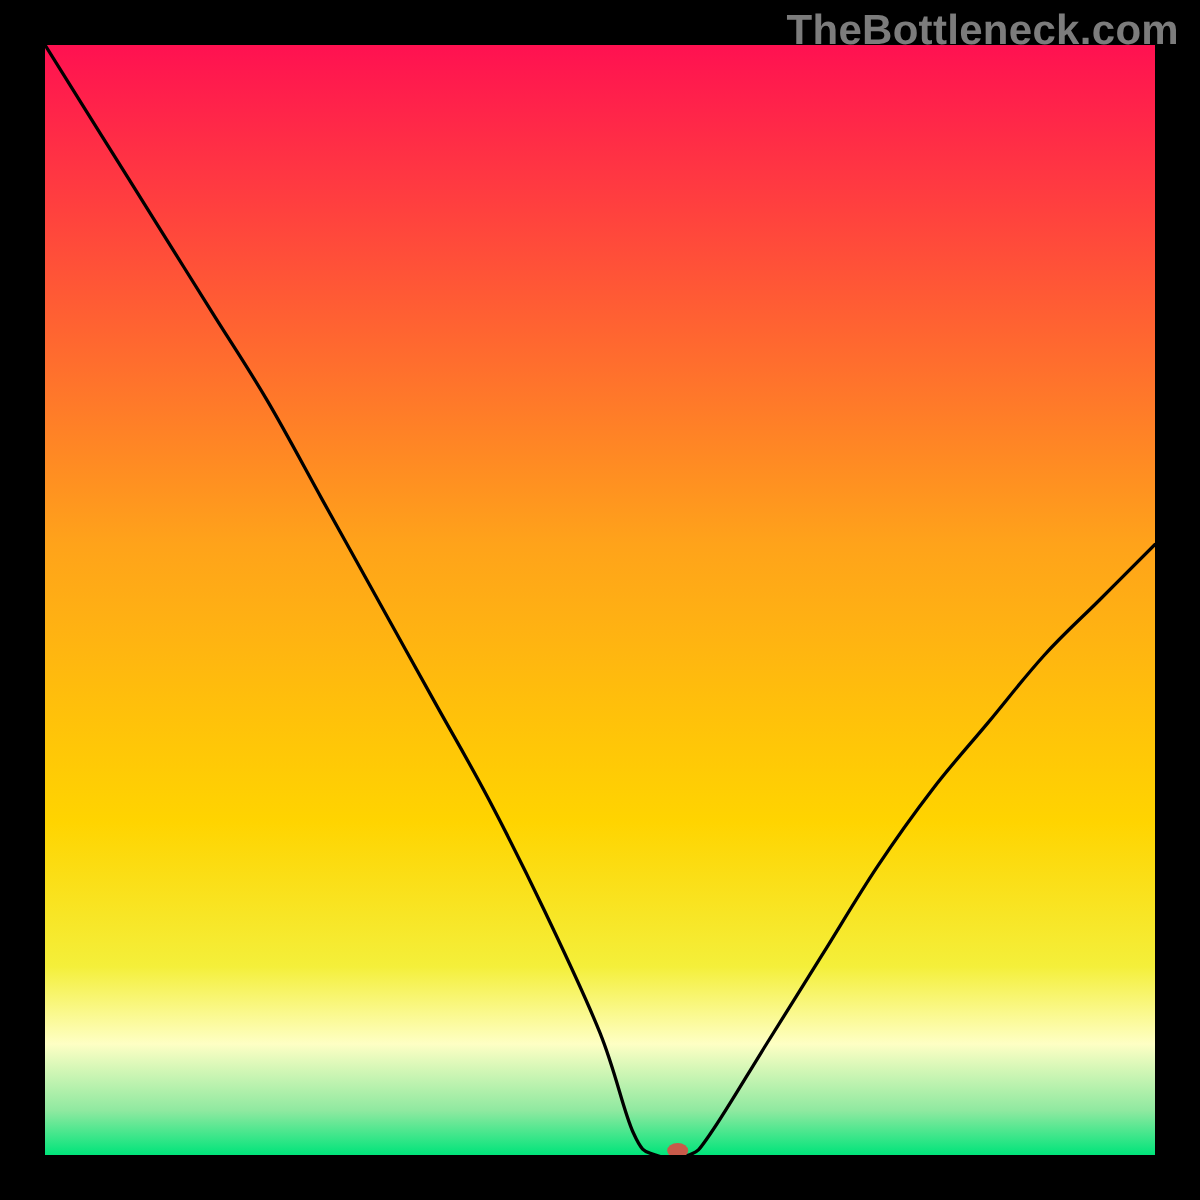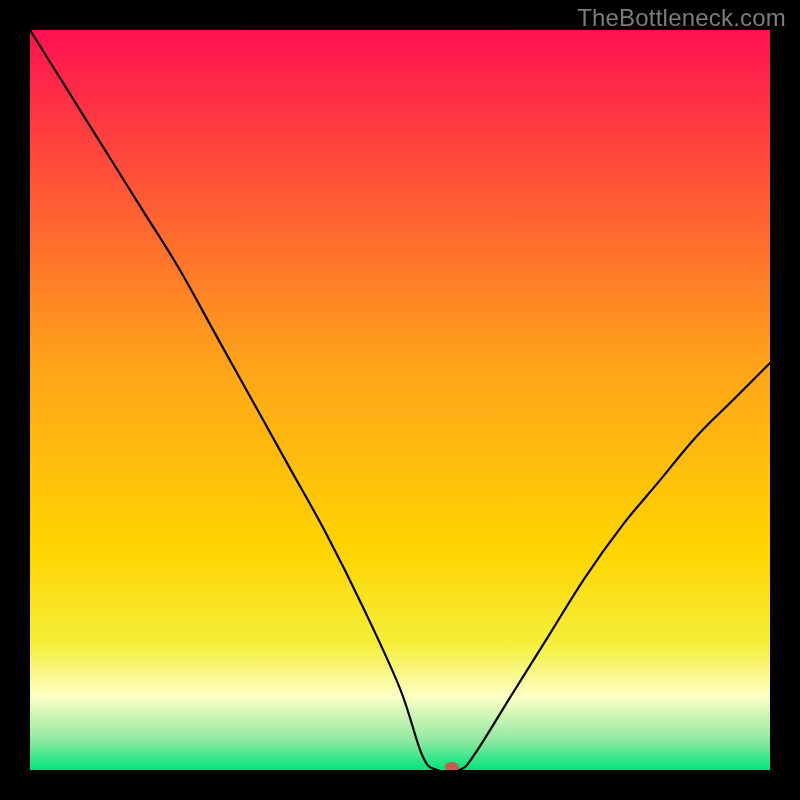--- a/index.html
+++ b/index.html
@@ -14,22 +14,22 @@
   .frame {
     position: relative;
     width: 800px;
     height: 800px;
     background: #000;
   }
   .watermark {
     position: absolute;
     top: 4px;
     right: 14px;
-    font-size: 24px;
-    font-weight: 400;
+    font-size: 28px;
+    font-weight: 700;
     color: #7c7c7c;
     letter-spacing: 0.2px;
     user-select: none;
   }
   svg {
     position: absolute;
     top: 30px;
     left: 30px;
     width: 740px;
     height: 740px;

